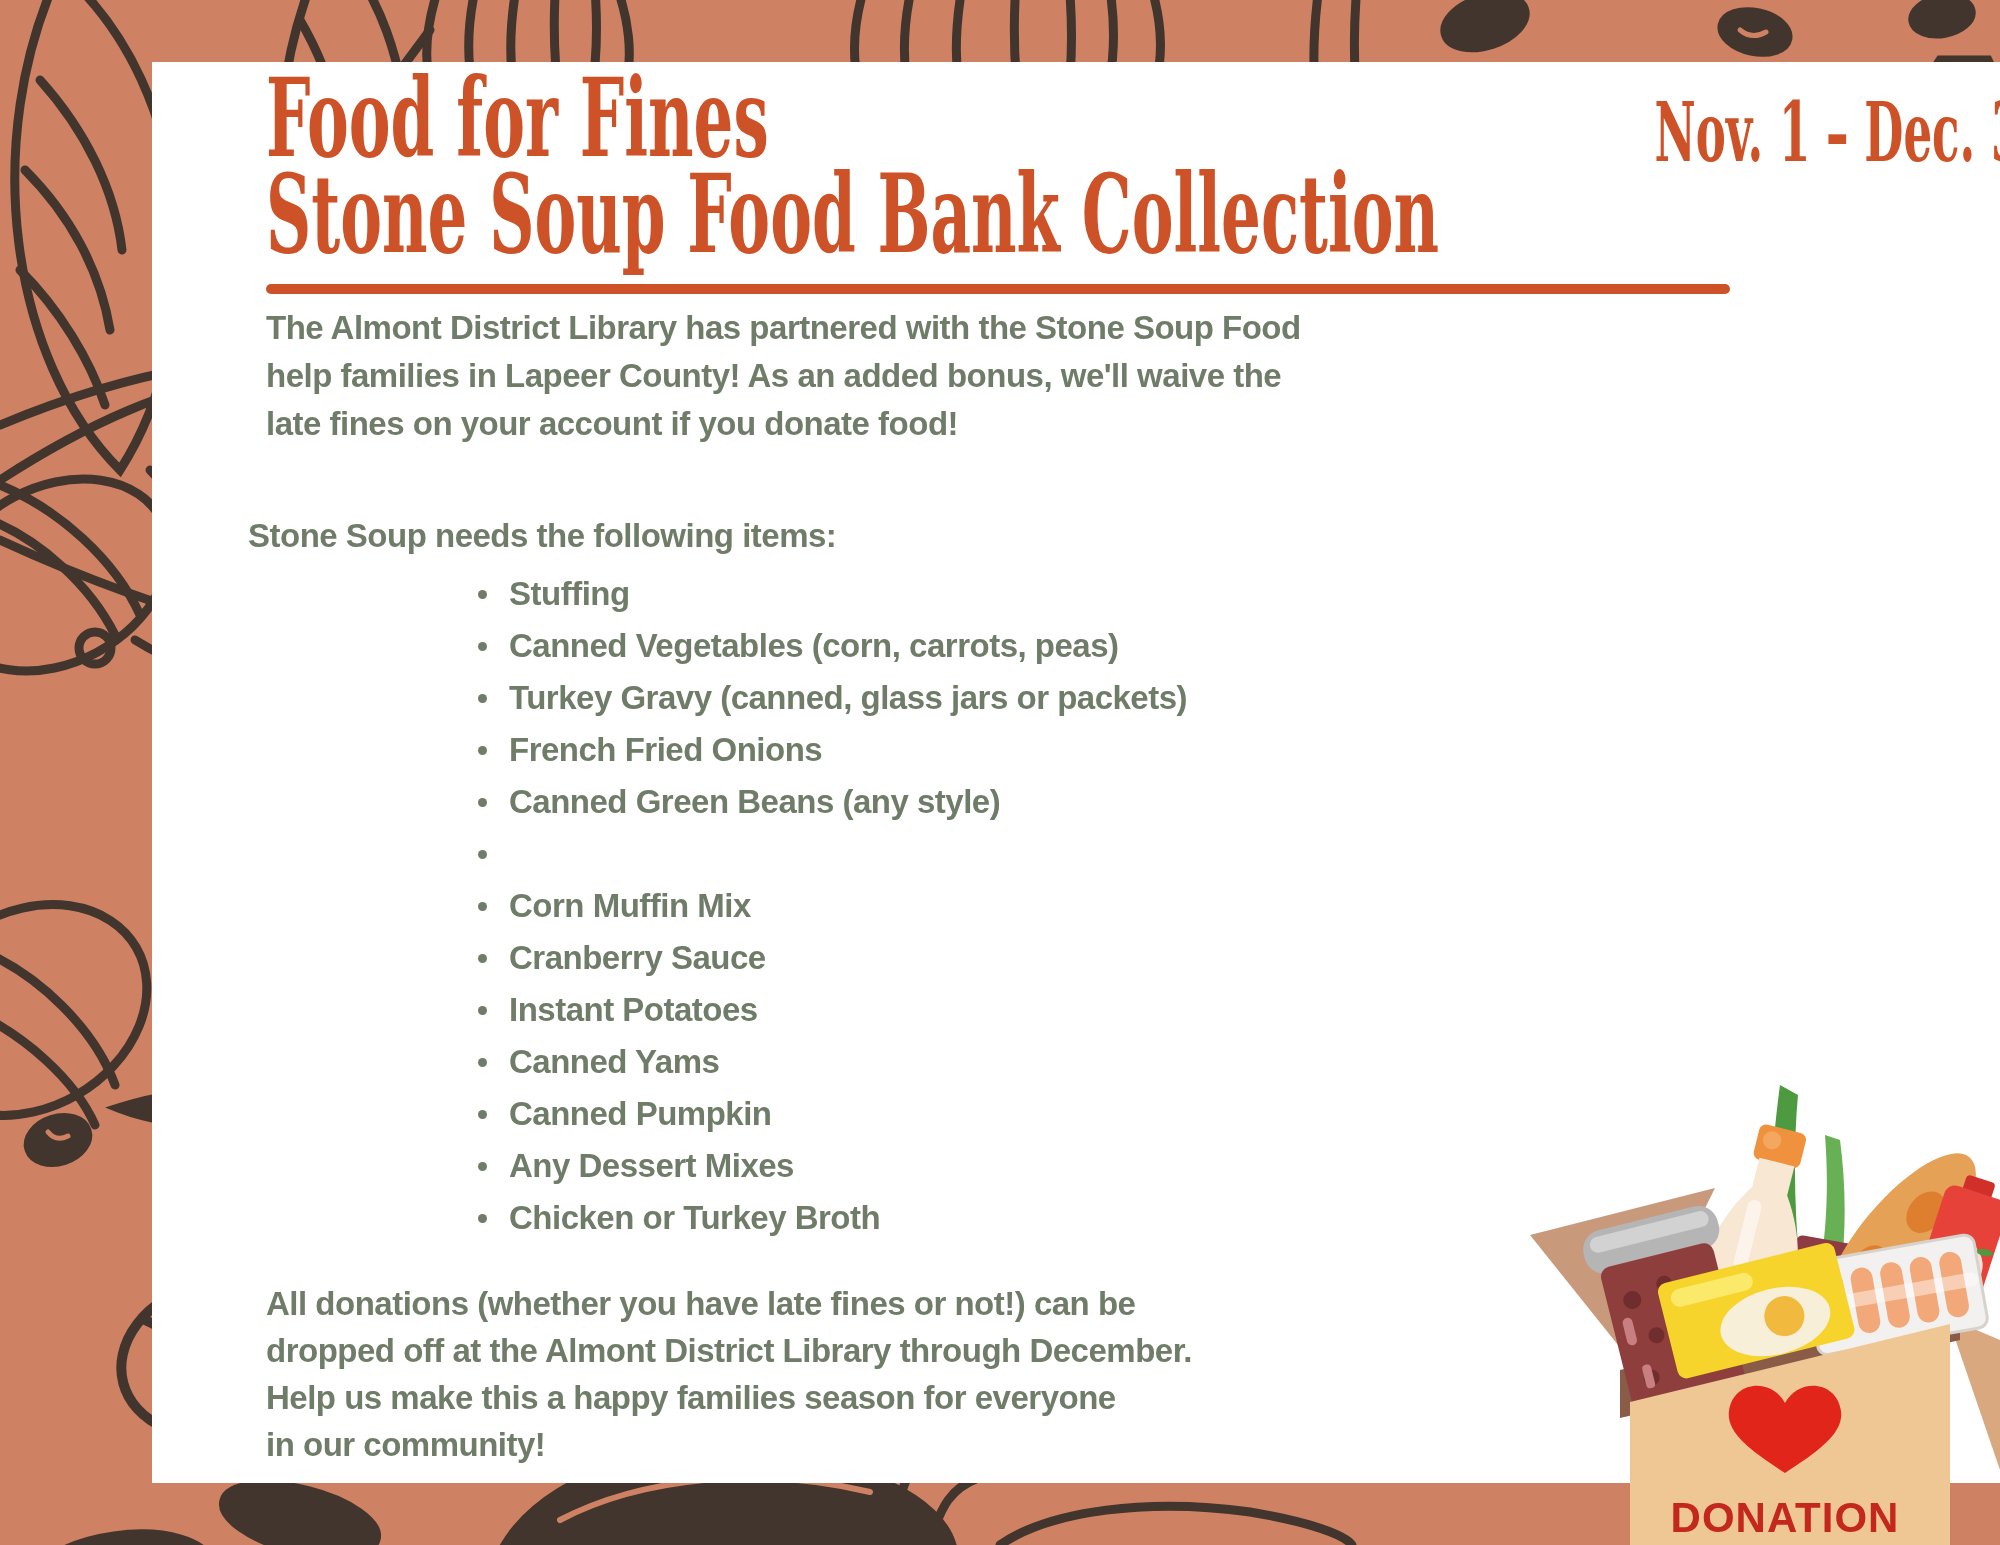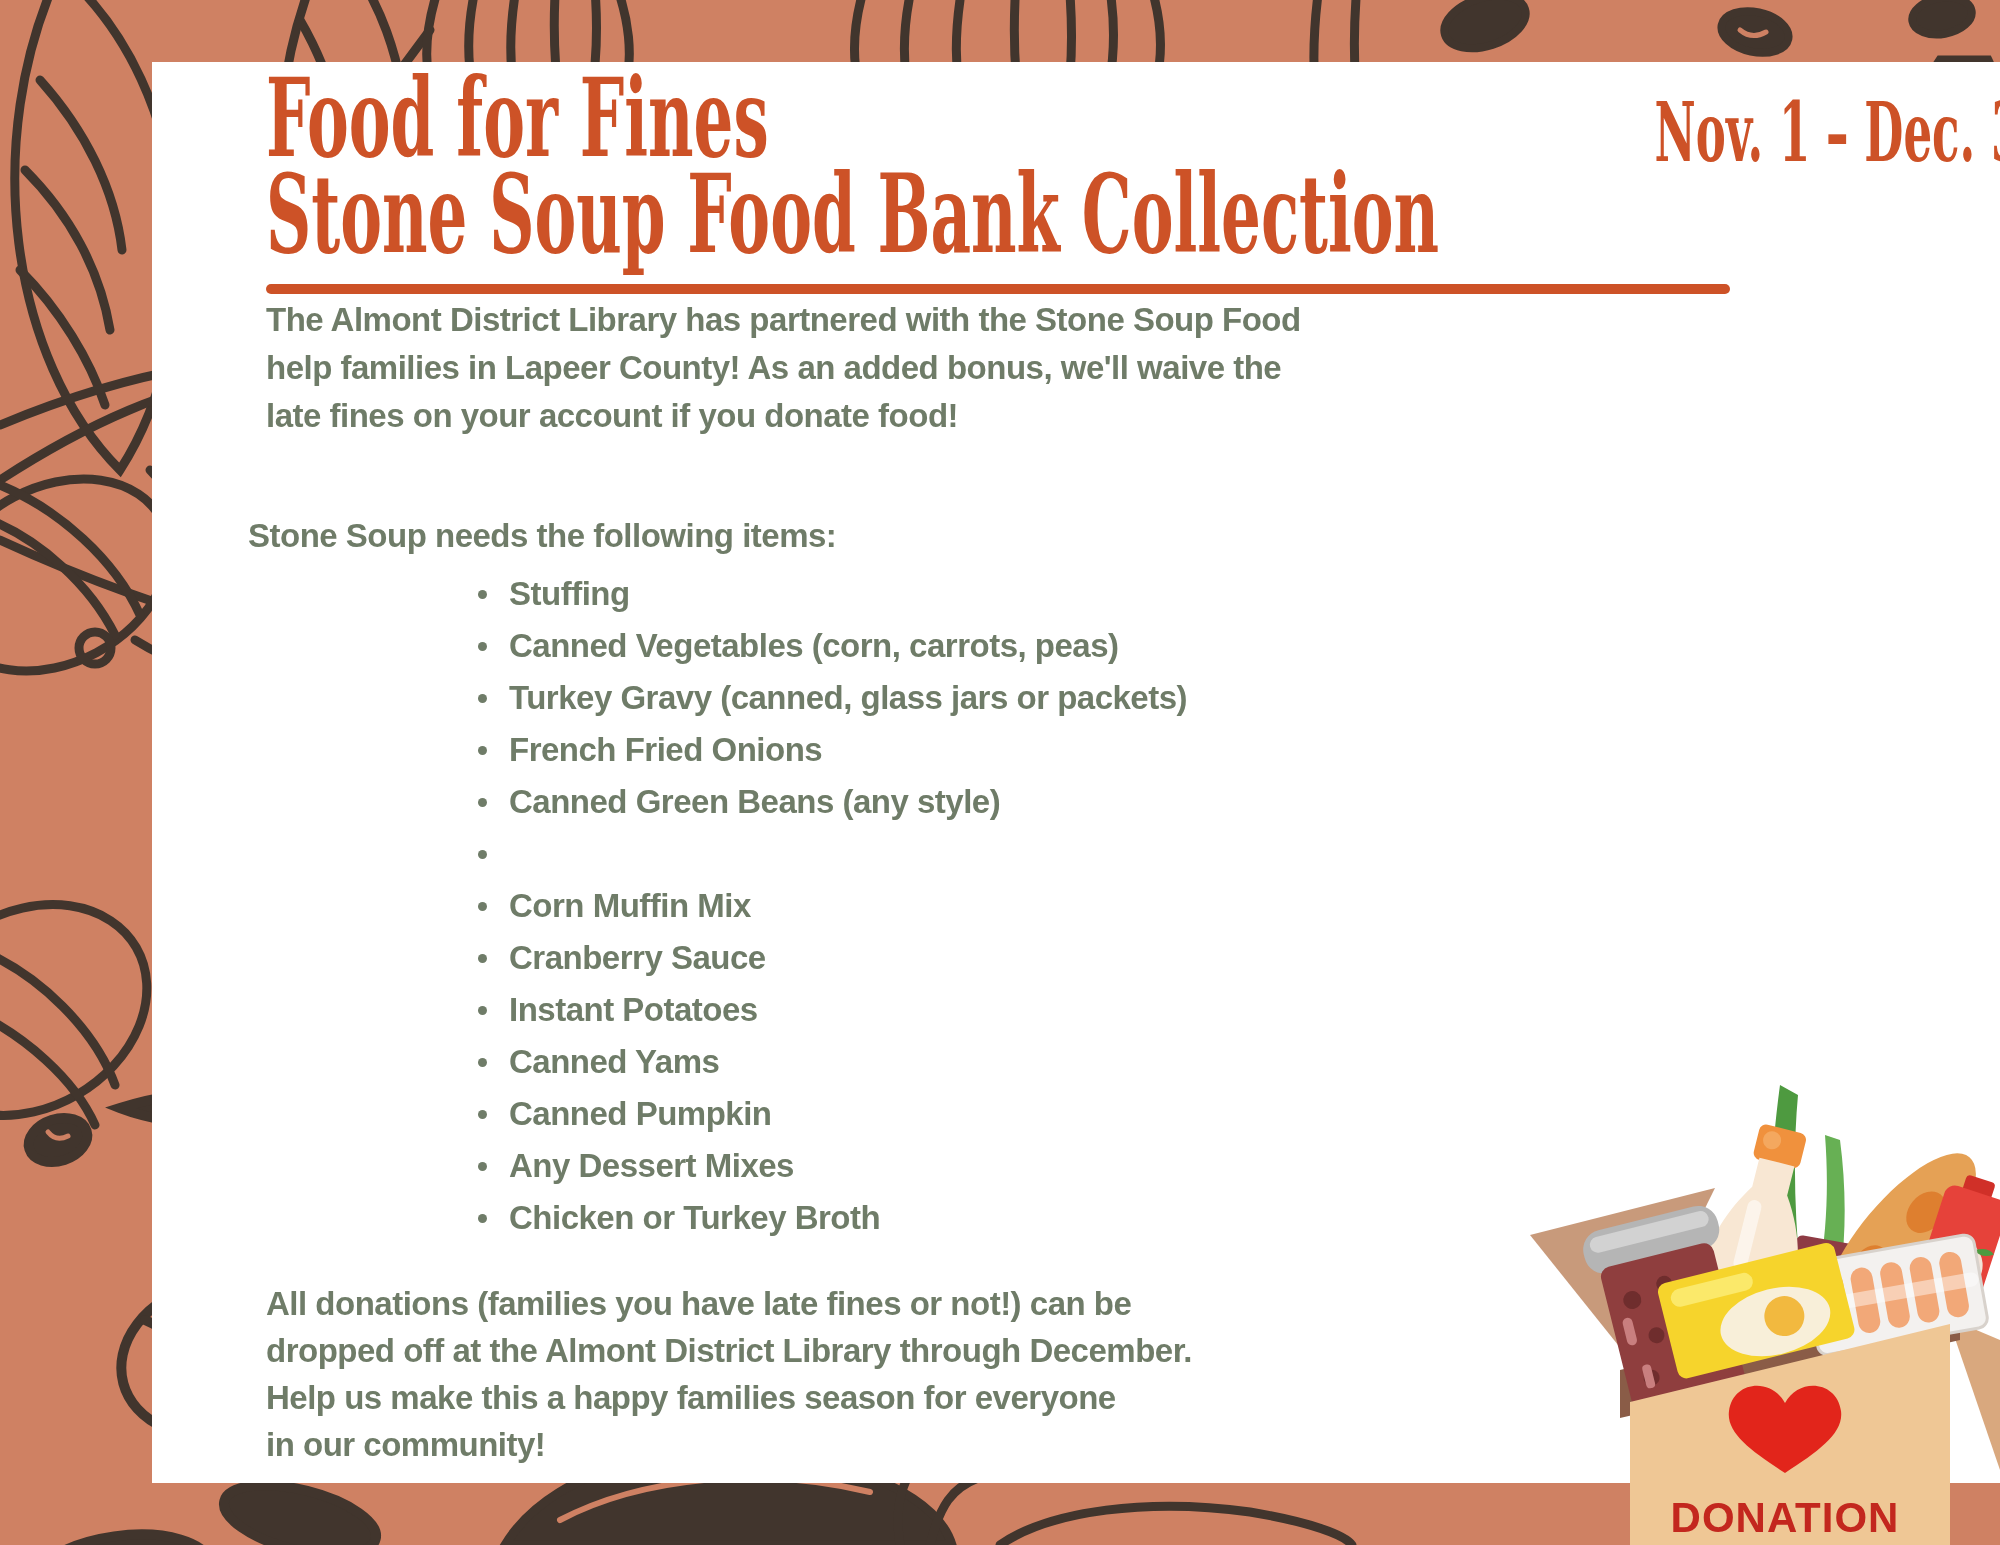--- a/index.html
+++ b/index.html
@@ -19,21 +19,21 @@
   .title-line{font-size:108px;line-height:96px;white-space:nowrap;}
   .squeeze{display:inline-block;transform:scaleX(0.58);transform-origin:0 50%;white-space:nowrap;}
   .date-block{position:absolute;right:50px;top:14px;text-align:right;}
   .date-line{font-size:82px;line-height:96px;white-space:nowrap;margin-top:8px;}
   .squeeze-r{display:inline-block;transform:scaleX(0.55);transform-origin:100% 50%;white-space:nowrap;}
   .divider{
     position:absolute;left:114px;top:222px;width:1464px;height:10px;
     background:#CD5227;border-radius:6px;
   }
   .body-text{color:#6F7C68;font-weight:bold;letter-spacing:-0.5px;}
-  .intro-block{position:absolute;left:114px;top:234px;}
+  .intro-block{position:absolute;left:114px;top:242px;}
   .intro-block .line{font-size:33px;line-height:48px;white-space:nowrap;}
   .needs-heading{position:absolute;left:96px;top:454px;font-size:33px;line-height:40px;white-space:nowrap;}
   .list-block{position:absolute;left:326px;top:506px;}
   .li{display:flex;align-items:center;height:52px;}
   .dot{width:9px;height:9px;border-radius:50%;background:#6F7C68;margin-right:22px;flex:0 0 auto;}
   .li span.txt{font-size:33px;white-space:nowrap;}
   .outro-block{position:absolute;left:114px;top:1218px;}
   .outro-block .line{font-size:33px;line-height:47px;white-space:nowrap;}
   .donation-art{position:absolute;left:1480px;top:1040px;z-index:3;}
   .donation-text{
@@ -224,21 +224,21 @@
           <span class="dot"></span>
           <span class="txt">Any Dessert Mixes</span>
         </div>
       <div class="li">
           <span class="dot"></span>
           <span class="txt">Chicken or Turkey Broth</span>
         </div>
     </div>
 
     <div class="outro-block body-text">
-      <div class="line">All donations (families you have late fines or not!) can be</div>
+      <div class="line">All donations (whether you have late fines or not!) can be</div>
       <div class="line">dropped off at the Almont District Library through December.</div>
       <div class="line">Help us make this a happy families season for everyone</div>
       <div class="line">in our community!</div>
     </div>
   </div>
 
   <svg class="donation-art" width="520" height="505" viewBox="0 0 520 505">
 
     <polygon points="50,195 235,148 150,320" fill="#C89A7B"></polygon>
     <polygon points="468,278 520,300 520,430" fill="#D9A87E"></polygon>

